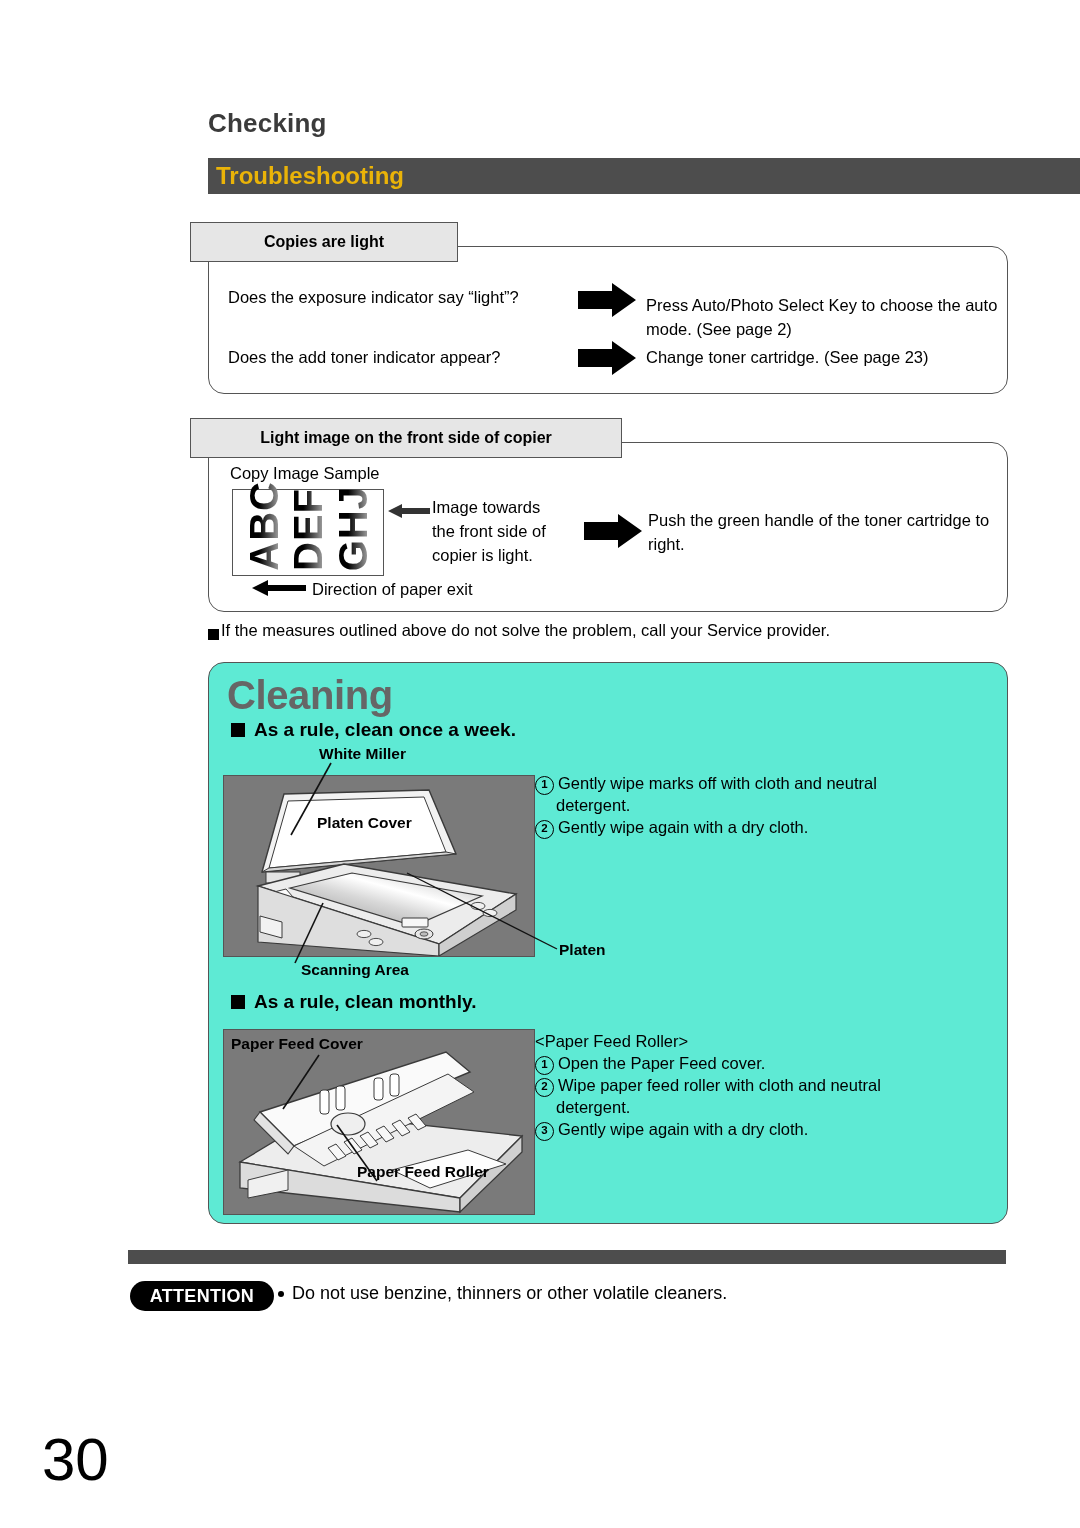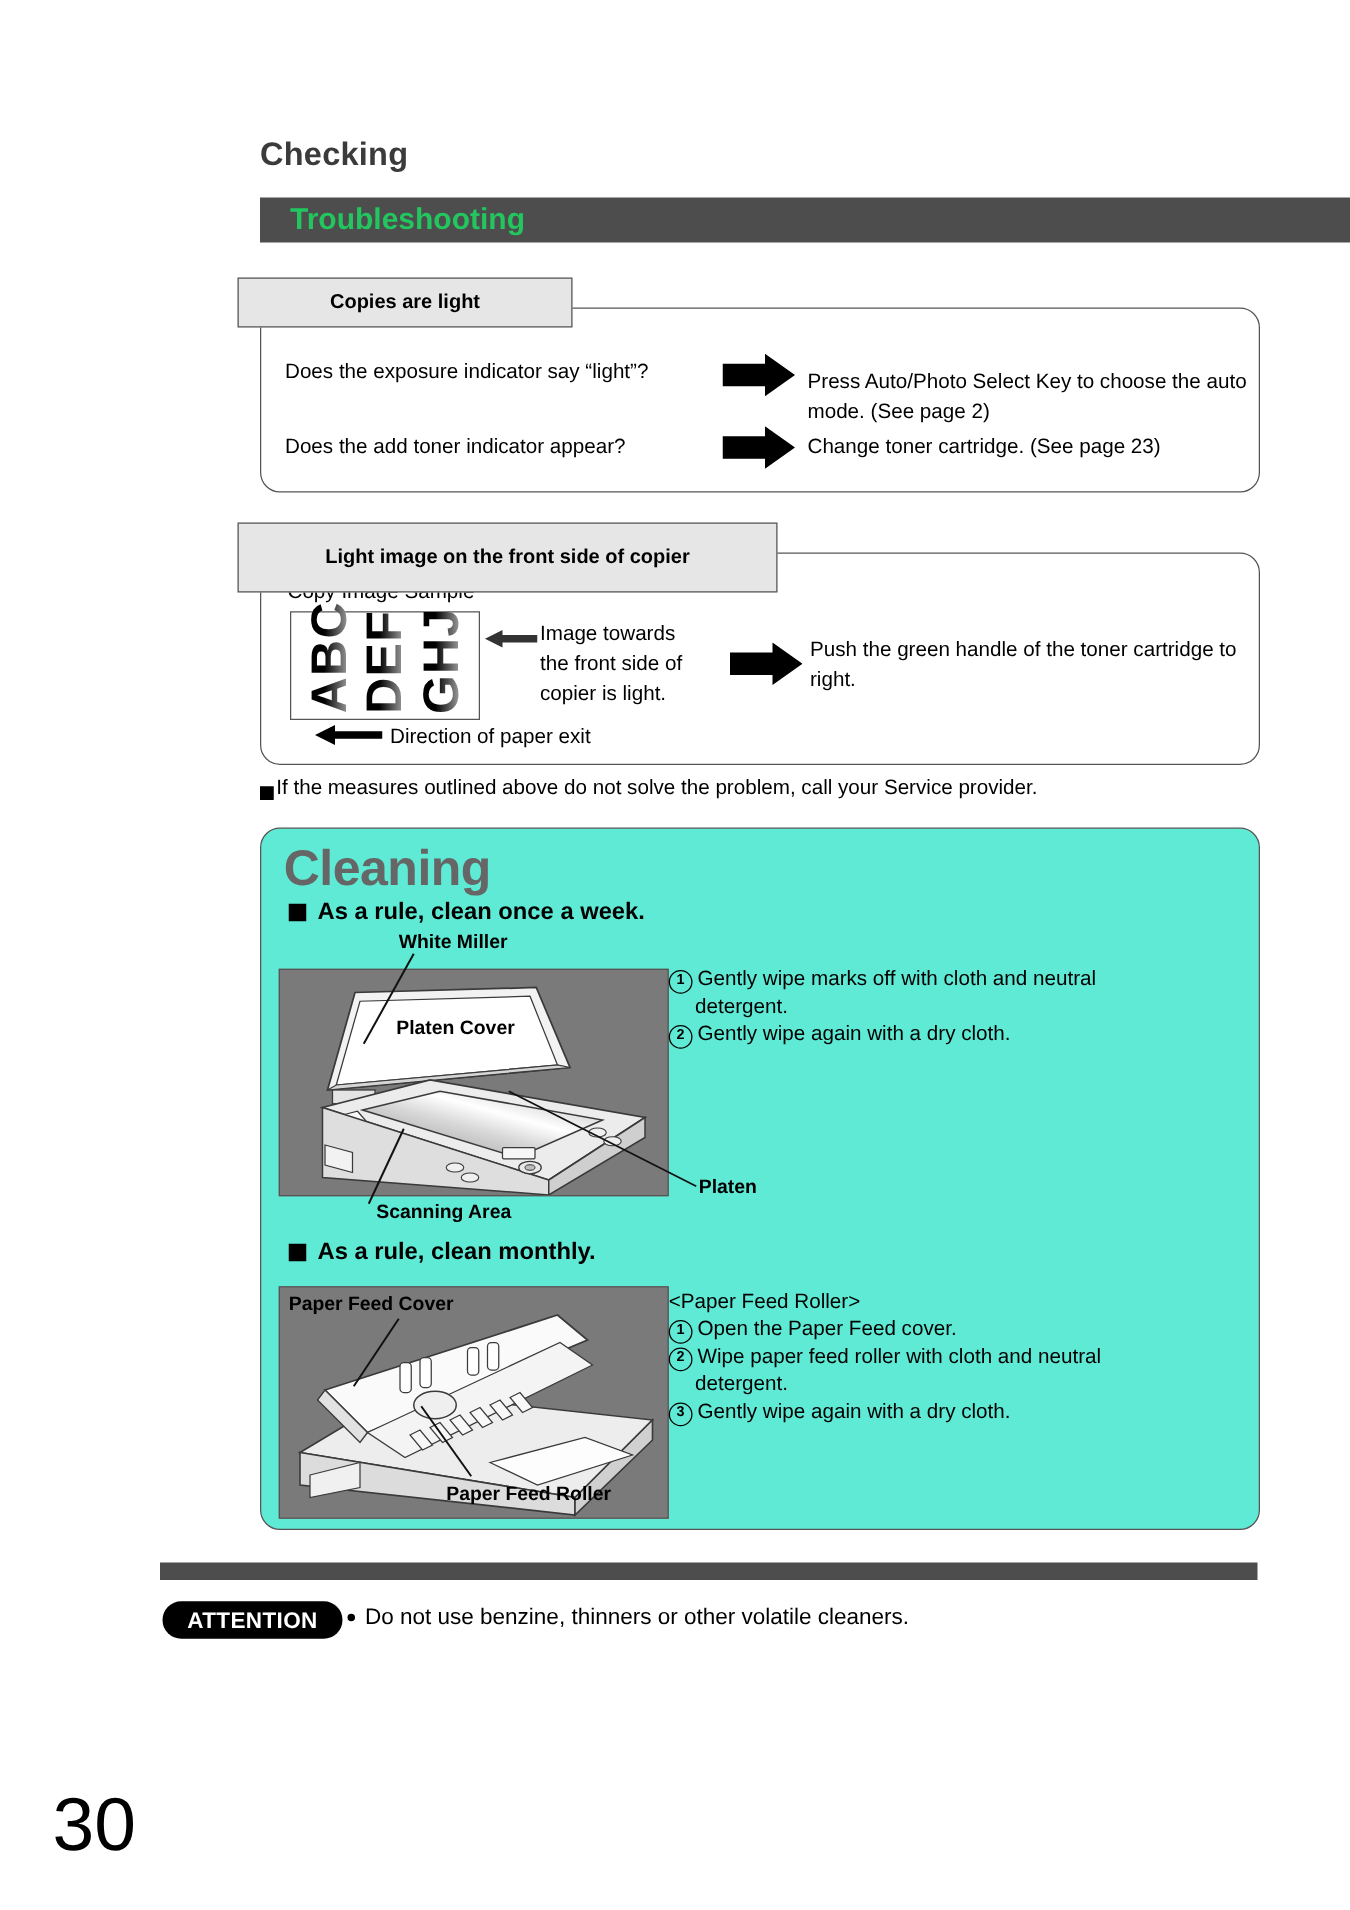--- a/index.html
+++ b/index.html
@@ -13,22 +13,22 @@
   
   .checking-title{
     position:absolute;left:208px;top:108px;
     font-size:26px;font-weight:bold;color:#3b3b3b;letter-spacing:.2px;
   }
   .section-band{
     position:absolute;left:208px;top:158px;width:872px;height:36px;
     background:#4d4d4d;
   }
   .section-band span{
-    position:absolute;left:24px;top:50%;transform:translateY(-50%);
-    color:#22c55e;font-size:24px;font-weight:bold;
+    position:absolute;left:8px;top:50%;transform:translateY(-50%);
+    color:#eab308;font-size:24px;font-weight:bold;
   }
 
   
   .tb-box{
     position:absolute;border:1.5px solid #555;border-radius:16px;background:#fff;
   }
   .tb-tab{
     position:absolute;background:#e6e6e6;border:1.5px solid #555;
     display:flex;align-items:center;justify-content:center;
     font-size:16px;font-weight:bold;color:#000;z-index:4;
@@ -132,21 +132,21 @@
 
   <div class="q-text" style="left:228px;top:348px;">Does the add toner indicator appear?</div>
   <div class="blk-arrow" style="left:578px;top:341px;">
     <svg width="58" height="34" viewBox="0 0 58 34">
         <path d="M0 8 L34 8 L34 0 L58 17 L34 34 L34 26 L0 26 Z" fill="#000"></path>
       </svg>
   </div>
   <div class="a-text" style="left:646px;top:346px;width:352px;">Change toner cartridge. (See page 23)</div>
 
   <div class="tb-box" style="left:208px;top:442px;width:798px;height:168px;"></div>
-  <div class="tb-tab" style="left:190px;top:418px;width:432px;height:56px;">
+  <div class="tb-tab" style="left:190px;top:418px;width:432px;height:40px;">
     <span>Light image on the front side of copier</span>
   </div>
 
   <div class="cis-label" style="left:230px;top:464px;">Copy Image Sample</div>
 
   <div class="sample-frame" style="left:232px;top:489px;width:152px;height:87px;padding:4px 6px;box-sizing:border-box;">
     <div class="sample-col">ABC</div>
     <div class="sample-col">DEF</div>
     <div class="sample-col">GHJ</div>
   </div>
@@ -299,21 +299,21 @@
       </svg>
     </div>
 
     <div class="ill-label" style="left:22px;top:372px;">Paper Feed Cover</div>
     <div class="lead" style="left:72px;top:392px;">
       <svg width="40" height="56">
           <line x1="38" y1="0" x2="2" y2="54" stroke="#111" stroke-width="1.6"></line>
         </svg>
     </div>
 
-    <div class="ill-label" style="left:148px;top:524px;">Paper Feed Roller</div>
+    <div class="ill-label" style="left:148px;top:500px;">Paper Feed Roller</div>
     <div class="lead" style="left:128px;top:462px;">
       <svg width="44" height="58">
           <line x1="0" y1="0" x2="40" y2="56" stroke="#111" stroke-width="1.6"></line>
         </svg>
     </div>
 
     <div class="steps" style="left:326px;top:368px;width:420px;">
       <div>&lt;Paper Feed Roller&gt;</div>
       <div class="ln">
         <span class="num">1</span>

